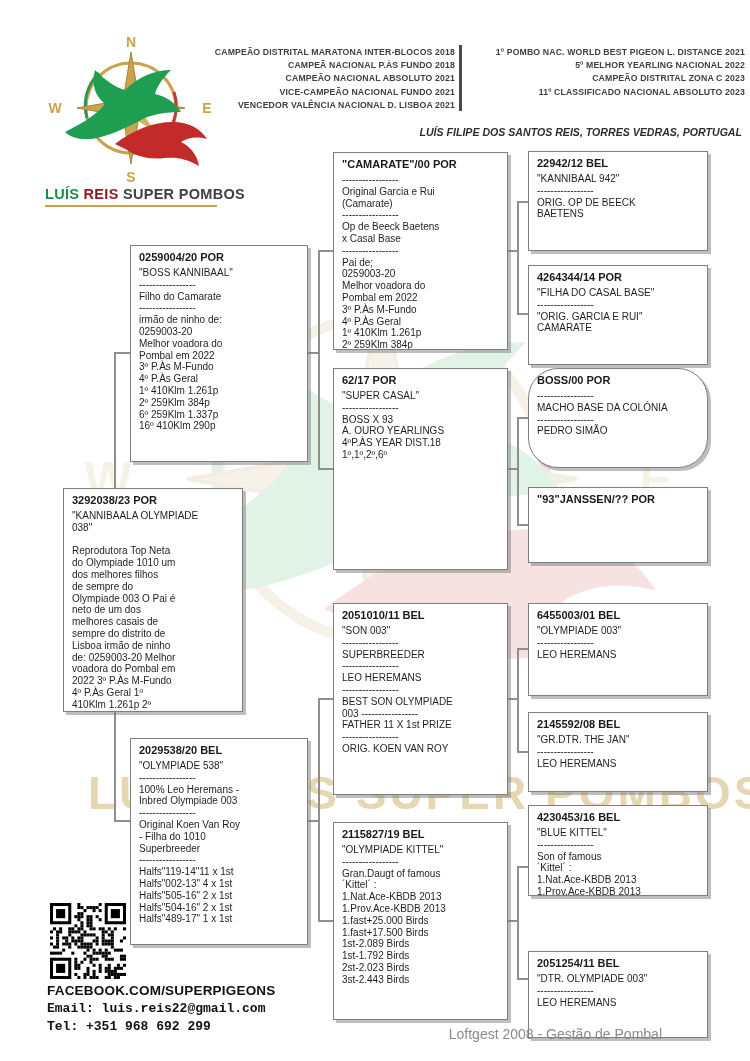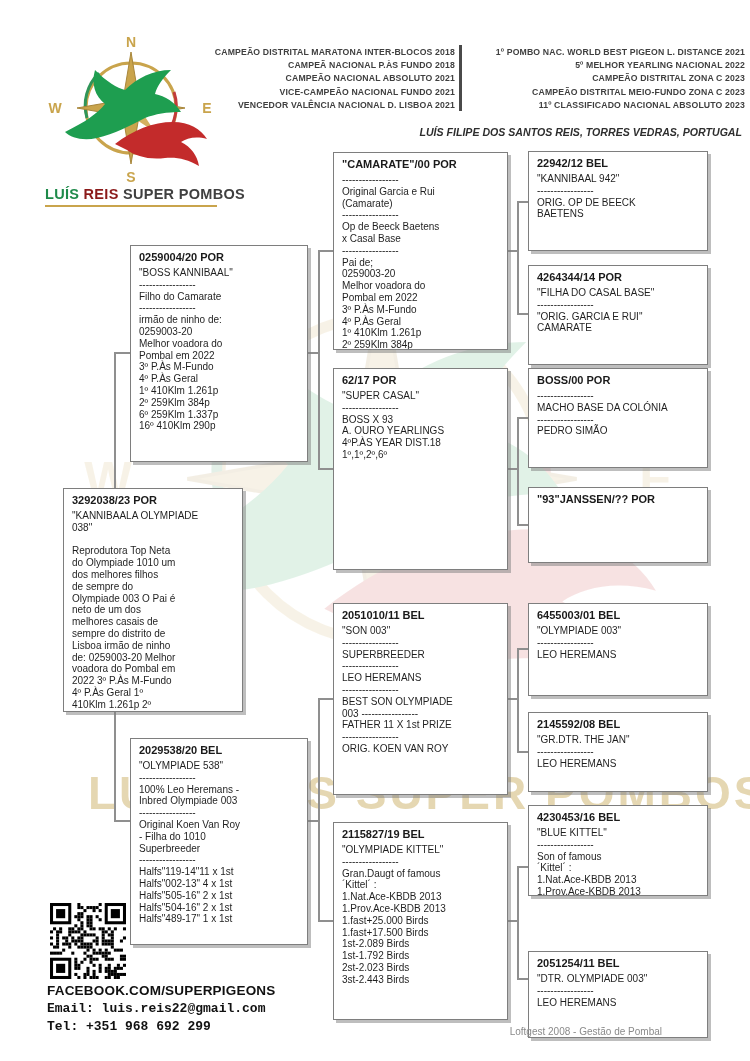--- a/index.html
+++ b/index.html
@@ -30,21 +30,21 @@
   
   .watermark{position:absolute;left:72px;top:210px;width:620px;height:545px;opacity:.13;z-index:0;}
   .wm-text{position:absolute;left:88px;top:766px;width:660px;font-weight:bold;font-size:46px;
            letter-spacing:3px;color:rgba(198,166,84,.45);z-index:1;white-space:nowrap;}
   
   .qr{position:absolute;left:50px;top:903px;width:76px;height:76px;z-index:4;}
   .contact{position:absolute;left:47px;top:982px;z-index:4;font-weight:bold;color:#111;}
   .contact .c1{font-size:13.5px;line-height:18px;letter-spacing:.2px;}
   .contact .c2,.contact .c3{font-size:13px;line-height:18px;font-family:Liberation Mono, monospace;}
   .software-credit{position:absolute;left:420px;top:1026px;width:242px;text-align:right;
-                   font-size:10px;color:#8a8a8a;z-index:4;}
+                   font-size:14px;color:#8a8a8a;z-index:4;}
 </style>
 </head>
 <body>
 
 <div class="watermark" id="wm-holder"><svg width="620" height="545" viewBox="0 0 172 150">
     <circle cx="86" cy="74" r="45" fill="none" stroke="#c9a44c" stroke-width="3"></circle>
     <path d="M54,39 A45,45 0 0 0 42,84" fill="none" stroke="#2f9558" stroke-width="3"></path>
     <path d="M129,58 A45,45 0 0 1 112,109" fill="none" stroke="#c23b3b" stroke-width="3"></path>
     <polygon points="86,36 91,68 120,74 91,80 86,112 81,80 52,74 81,68" fill="#d4b160" transform="rotate(45 86 74)"></polygon>
     <polygon points="86,18 94,66 140,74 94,82 86,130 78,82 32,74 78,66" fill="#c9a44c" stroke="#a8863a" stroke-width="1"></polygon>
@@ -86,21 +86,20 @@
     <div class="ach-item">CAMPEÃ NACIONAL P.ÀS FUNDO 2018</div>
     <div class="ach-item">CAMPEÃO NACIONAL ABSOLUTO 2021</div>
     <div class="ach-item">VICE-CAMPEÃO NACIONAL FUNDO 2021</div>
     <div class="ach-item">VENCEDOR VALÊNCIA NACIONAL D. LISBOA 2021</div>
   </div>
 <div class="hdr-divider"></div>
 <div class="ach-list" style="left:470px;top:46px;width:275px;">
     <div class="ach-item">1º POMBO NAC. WORLD BEST PIGEON L. DISTANCE 2021</div>
     <div class="ach-item">5º MELHOR YEARLING NACIONAL 2022</div>
     <div class="ach-item">CAMPEÃO DISTRITAL ZONA C 2023</div>
-    <div class="ach-item">CAMPEÃO DISTRITAL MEIO-FUNDO ZONA C 2023</div>
     <div class="ach-item">11º CLASSIFICADO NACIONAL ABSOLUTO 2023</div>
   </div>
 <div class="owner-line">LUÍS FILIPE DOS SANTOS REIS, TORRES VEDRAS, PORTUGAL</div>
 
 <div class="vline" style="left:114px;top:353px;height:468px;"></div>
 <div class="hline" style="left:114px;top:352px;width:17px;"></div>
 <div class="hline" style="left:114px;top:820px;width:17px;"></div>
 
 <div class="vline" style="left:318px;top:251px;height:218px;"></div>
 <div class="hline" style="left:318px;top:250px;width:16px;"></div>
@@ -267,21 +266,21 @@
 </div>
 <div class="pbox" style="left:528px;top:265px;width:180px;height:100px;">
   <div class="pbox-title">4264344/14 POR</div>
   <div>
       <div class="bl">"FILHA DO CASAL BASE"</div>
       <div class="bl">-----------------</div>
       <div class="bl">"ORIG. GARCIA E RUI"</div>
       <div class="bl">CAMARATE</div>
     </div>
 </div>
-<div class="pbox" style="left:528px;top:368px;width:180px;height:100px;">
+<div class="pbox" style="left:528px;top:368px;width:180px;height:100px;border-radius:30px;">
   <div class="pbox-title">BOSS/00 POR</div>
   <div>
       <div class="bl">-----------------</div>
       <div class="bl">MACHO BASE DA COLÓNIA</div>
       <div class="bl">-----------------</div>
       <div class="bl">PEDRO SIMÃO</div>
     </div>
 </div>
 <div class="pbox" style="left:528px;top:487px;width:180px;height:76px;">
   <div class="pbox-title">"93"JANSSEN/?? POR</div>

